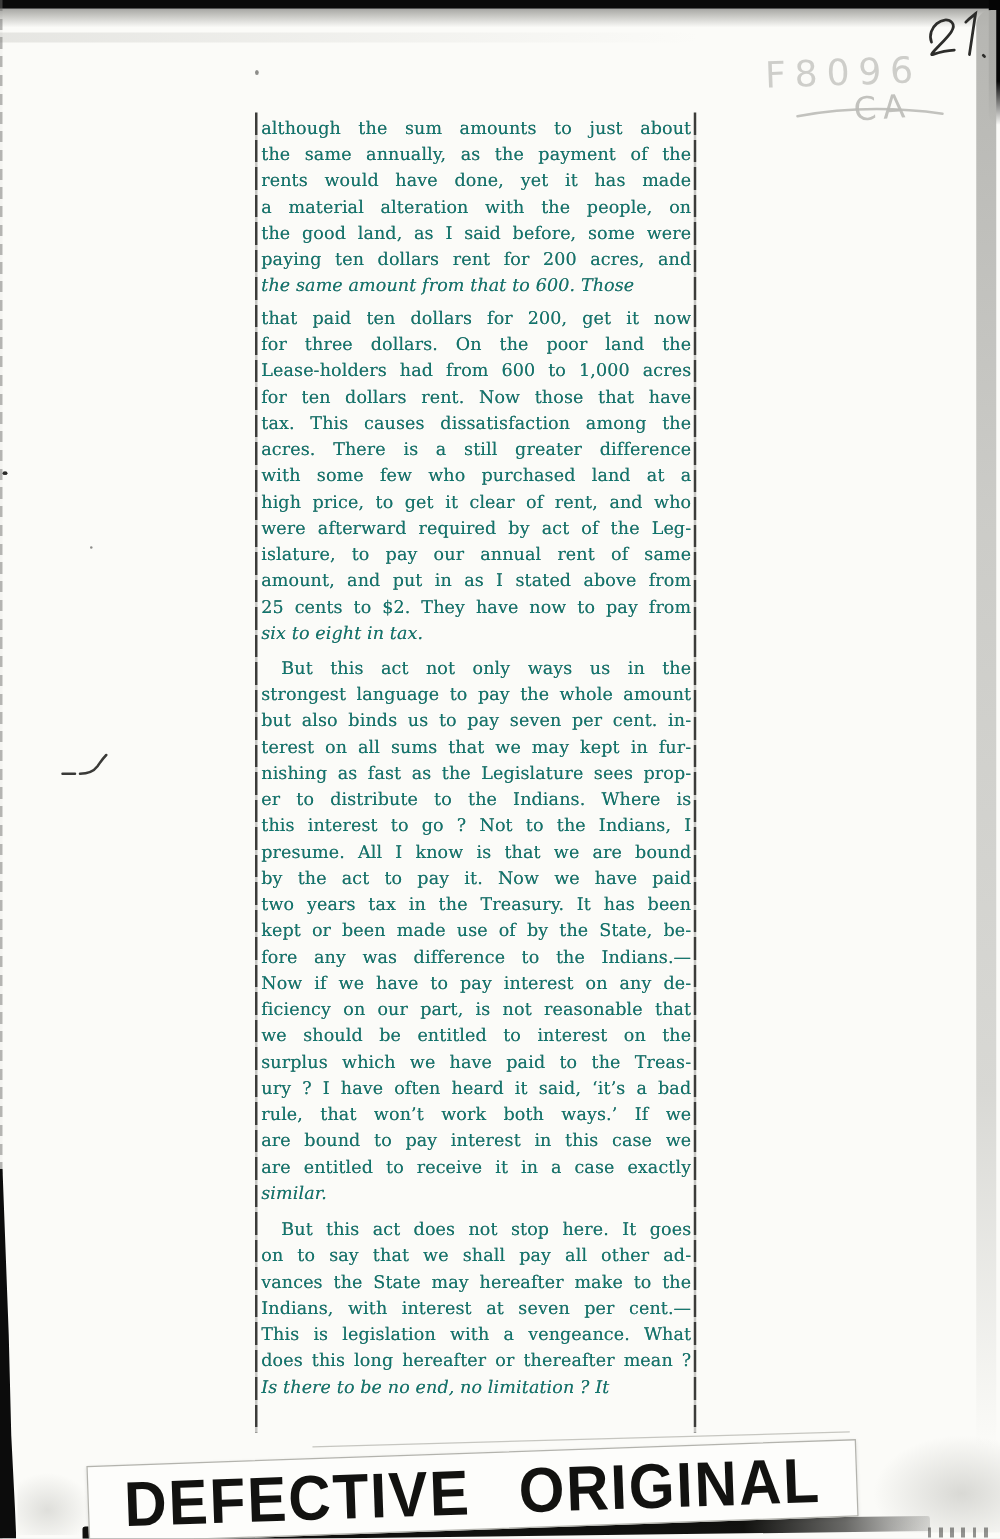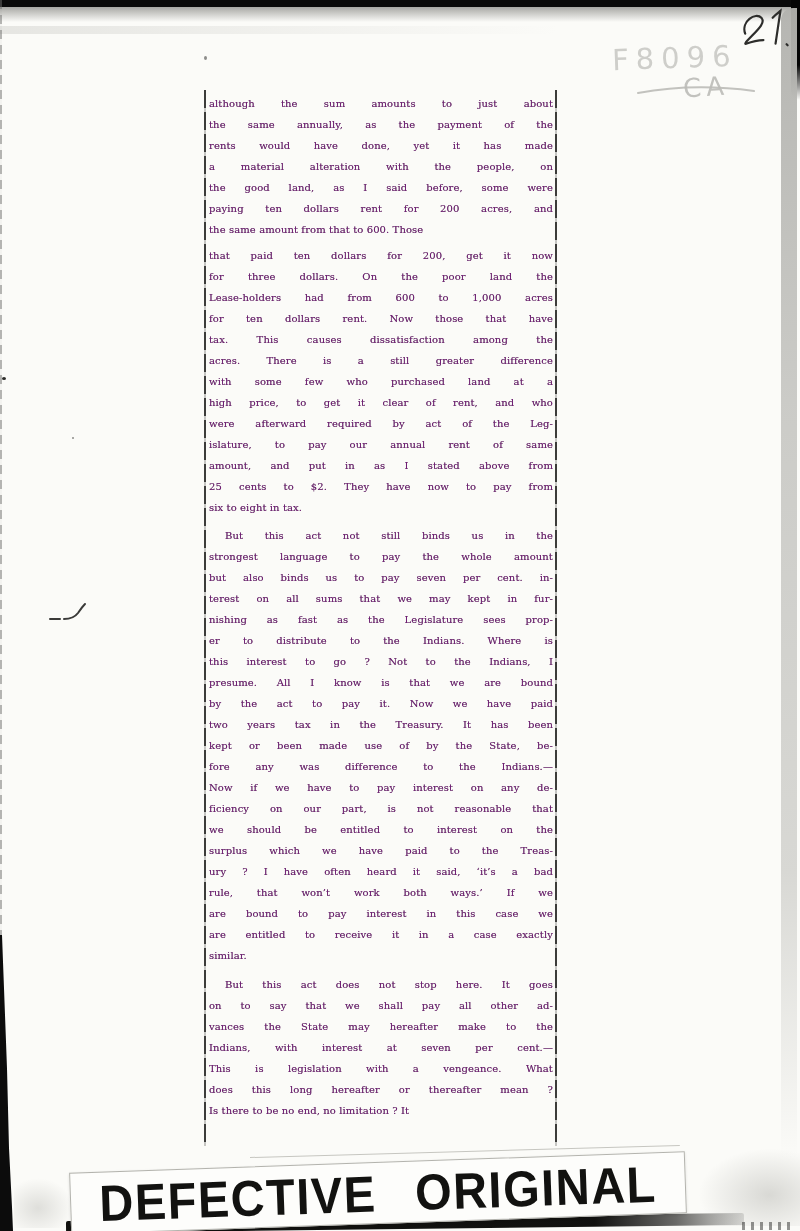--- a/index.html
+++ b/index.html
@@ -25,28 +25,28 @@
   .left-edge-line { top:0; left:0; width:2px; height:1231px;
                 background:repeating-linear-gradient(to bottom, rgba(110,110,108,.5) 0 9px, rgba(110,110,108,.05) 9px 15px); }
   .bottom-left-strip { left:0; top:935px; width:13px; height:296px; background:#0c0c0c;
                 clip-path:polygon(0 0, 2px 0, 4px 18%, 7px 45%, 9px 72%, 12px 92%, 13px 100%, 0 100%); }
 
   
   .rule { top:90px; width:2px; height:1056px;
           background:repeating-linear-gradient(to bottom, #3c3c3a 0 18px, rgba(60,60,58,.28) 18px 22px); }
   .rule-left  { left:204px; }
   .rule-right { left:555px; }
-  .article { left:209px; top:93px; width:344px; color:#701a75;
-             font-size:10px; line-height:21px; letter-spacing:.1px;
+  .article { left:209px; top:93px; width:344px; color:#0f766e;
+             font-size:14px; line-height:21px; letter-spacing:.1px;
              text-shadow:0 0 .5px rgba(25,25,22,.55); }
   .para { margin:0 0 5px 0; }
   .para:nth-child(2) { margin-bottom:7px; }
   .para:nth-child(3) { margin-bottom:8px; }
   .line { text-align:justify; text-align-last:justify; white-space:nowrap; overflow:hidden; }
-  .line.last { text-align-last:left; }
+  .line.last { text-align-last:left;font-style:italic; }
   .line.indent { text-indent:16px; }
 
   
   .hw-21 { left:736px; top:5px; width:58px; height:46px; transform:rotate(-2deg); }
   .pencil-code { left:612px; top:40px; width:180px; transform:rotate(-2deg);
                  font-family:"DejaVu Sans", sans-serif; font-size:29px; letter-spacing:7px;
                  color:#c7c7c3; opacity:.85; }
   .pencil-underline { left:636px; top:82px; }
   .pencil-initials { left:683px; top:72px; transform:rotate(-4deg);
                  font-family:"DejaVu Sans", sans-serif; font-size:26px; letter-spacing:5px;
@@ -139,21 +139,21 @@
         <div class="line">acres. There is a still greater difference</div>
         <div class="line">with some few who purchased land at a</div>
         <div class="line">high price, to get it clear of rent, and who</div>
         <div class="line">were afterward required by act of the Leg-</div>
         <div class="line">islature, to pay our annual rent of same</div>
         <div class="line">amount, and put in as I stated above from</div>
         <div class="line">25 cents to $2. They have now to pay from</div>
         <div class="line last">six to eight in tax.</div>
       </div>
     <div class="para">
-        <div class="line indent">But this act not still binds us in the</div>
+        <div class="line indent">But this act not only ways us in the</div>
         <div class="line">strongest language to pay the whole amount</div>
         <div class="line">but also binds us to pay seven per cent. in-</div>
         <div class="line">terest on all sums that we may kept in fur-</div>
         <div class="line">nishing as fast as the Legislature sees prop-</div>
         <div class="line">er to distribute to the Indians. Where is</div>
         <div class="line">this interest to go ? Not to the Indians, I</div>
         <div class="line">presume. All I know is that we are bound</div>
         <div class="line">by the act to pay it. Now we have paid</div>
         <div class="line">two years tax in the Treasury. It has been</div>
         <div class="line">kept or been made use of by the State, be-</div>

